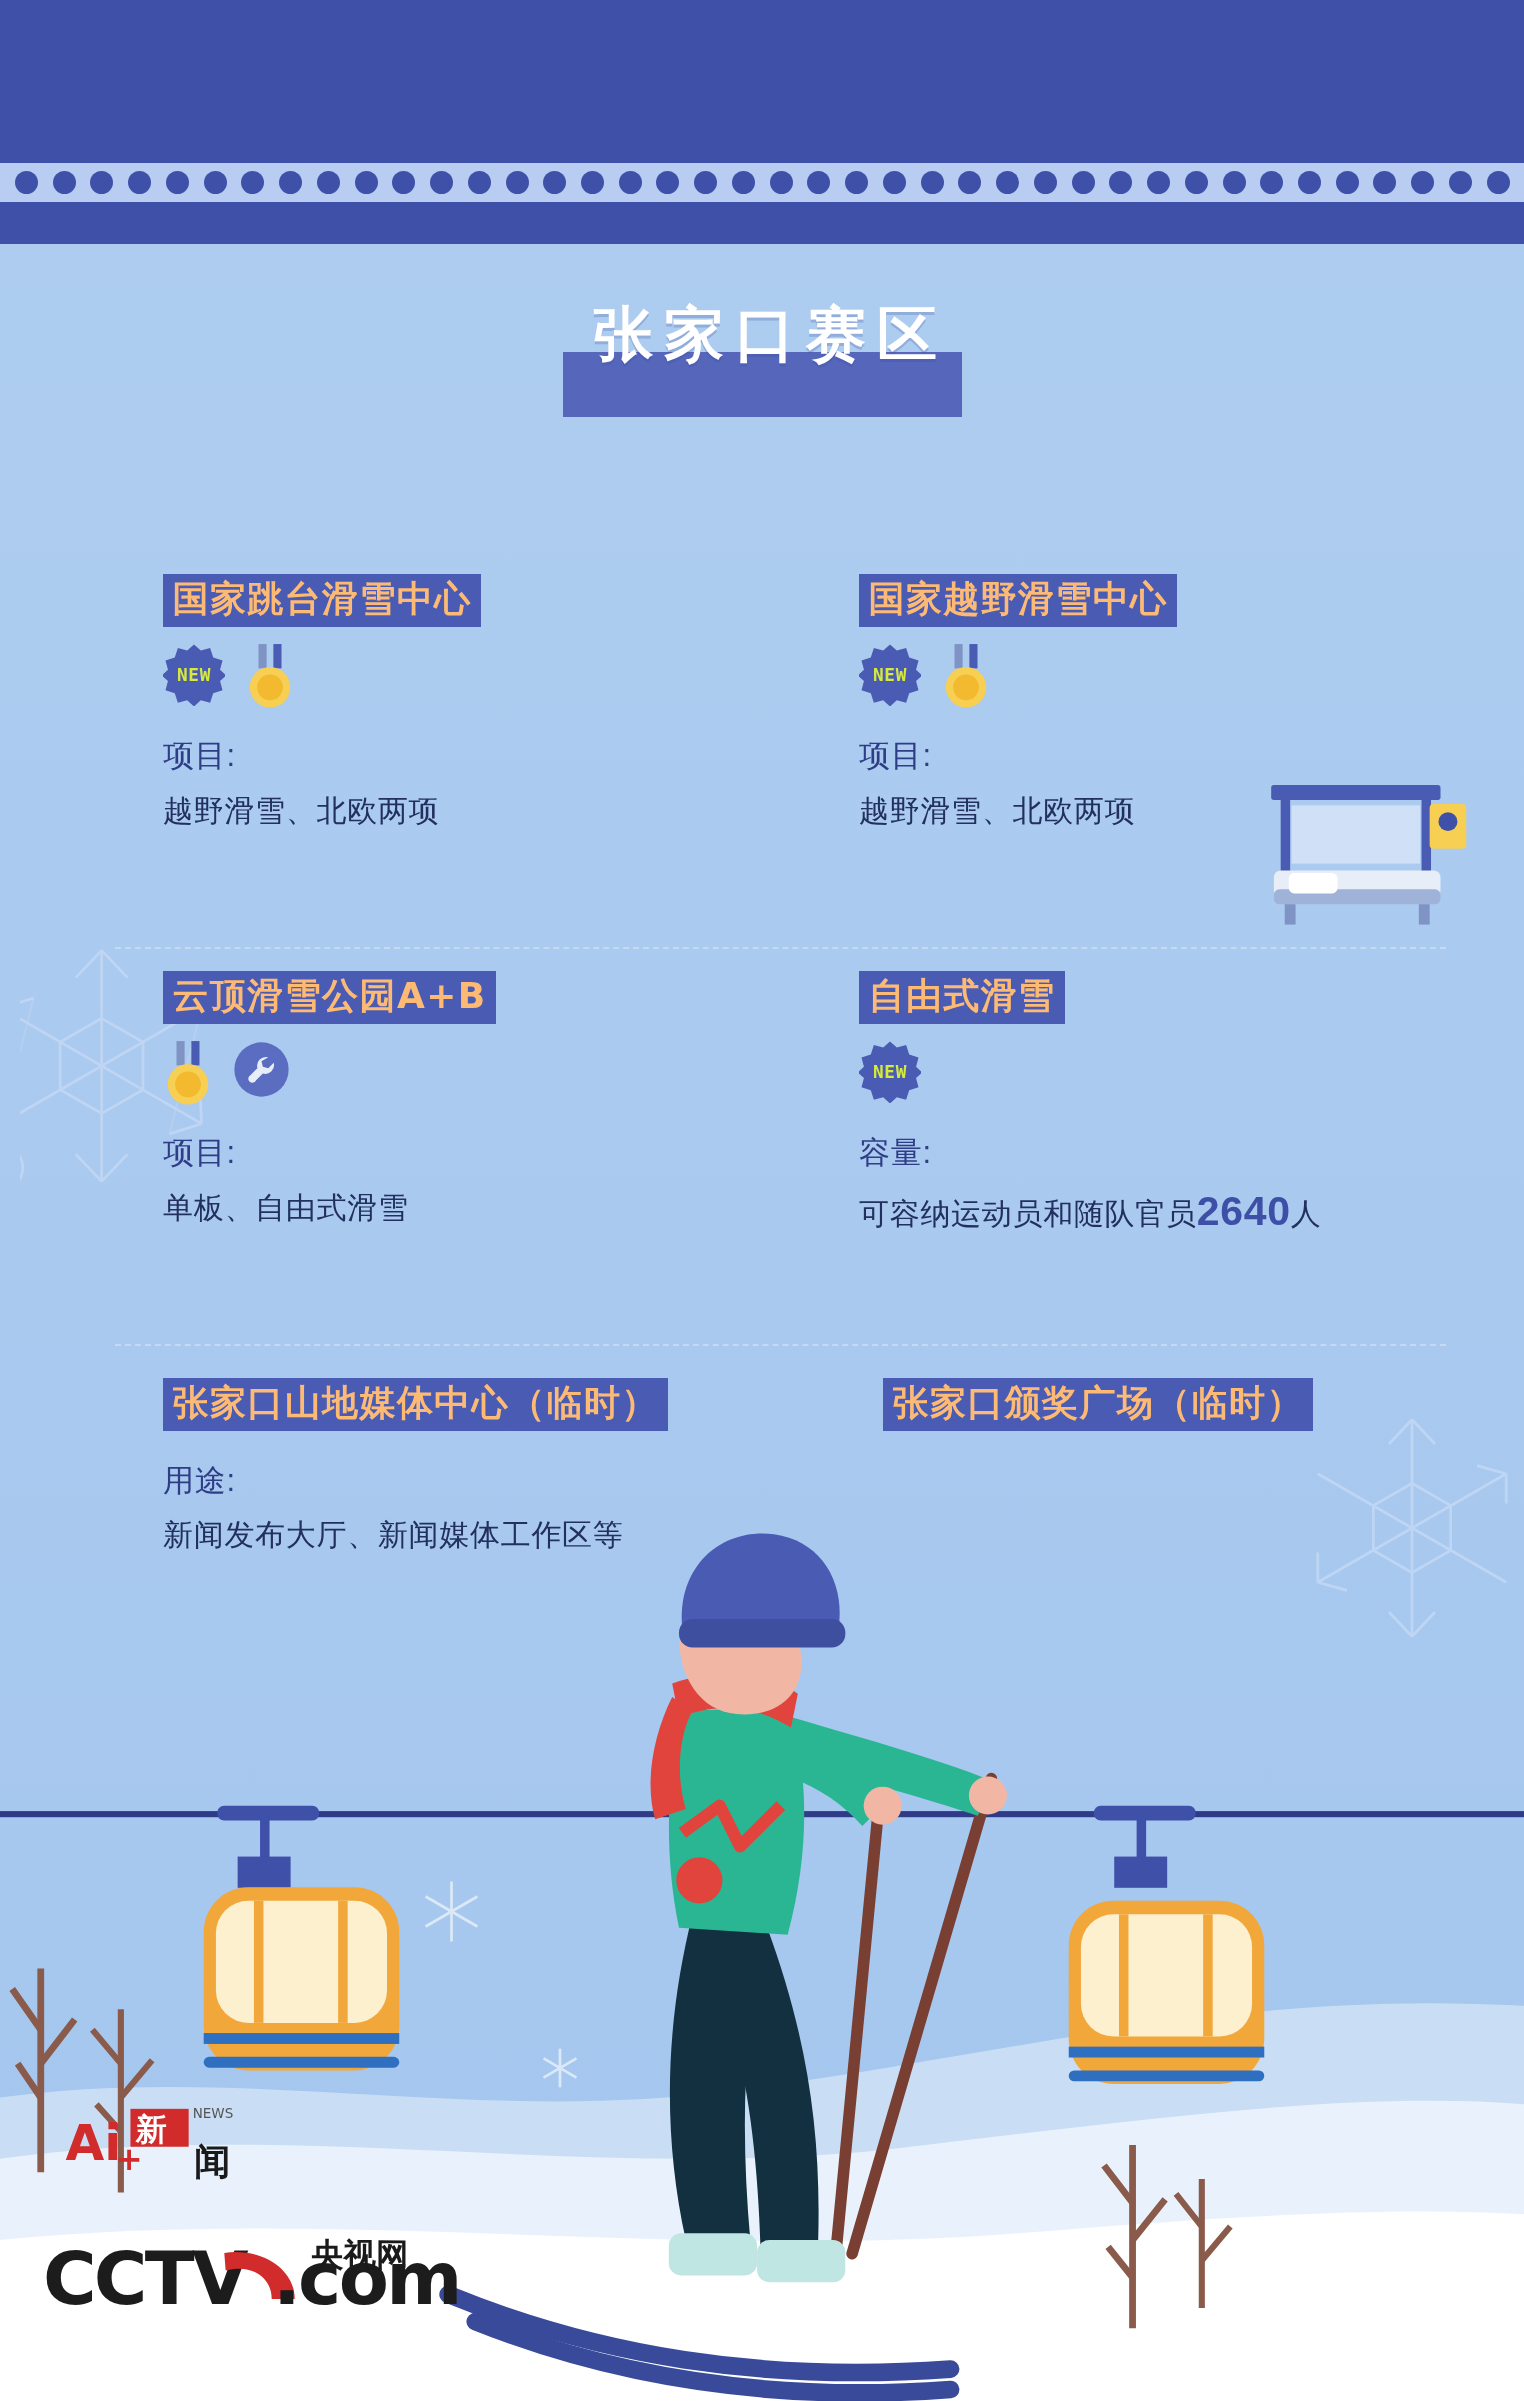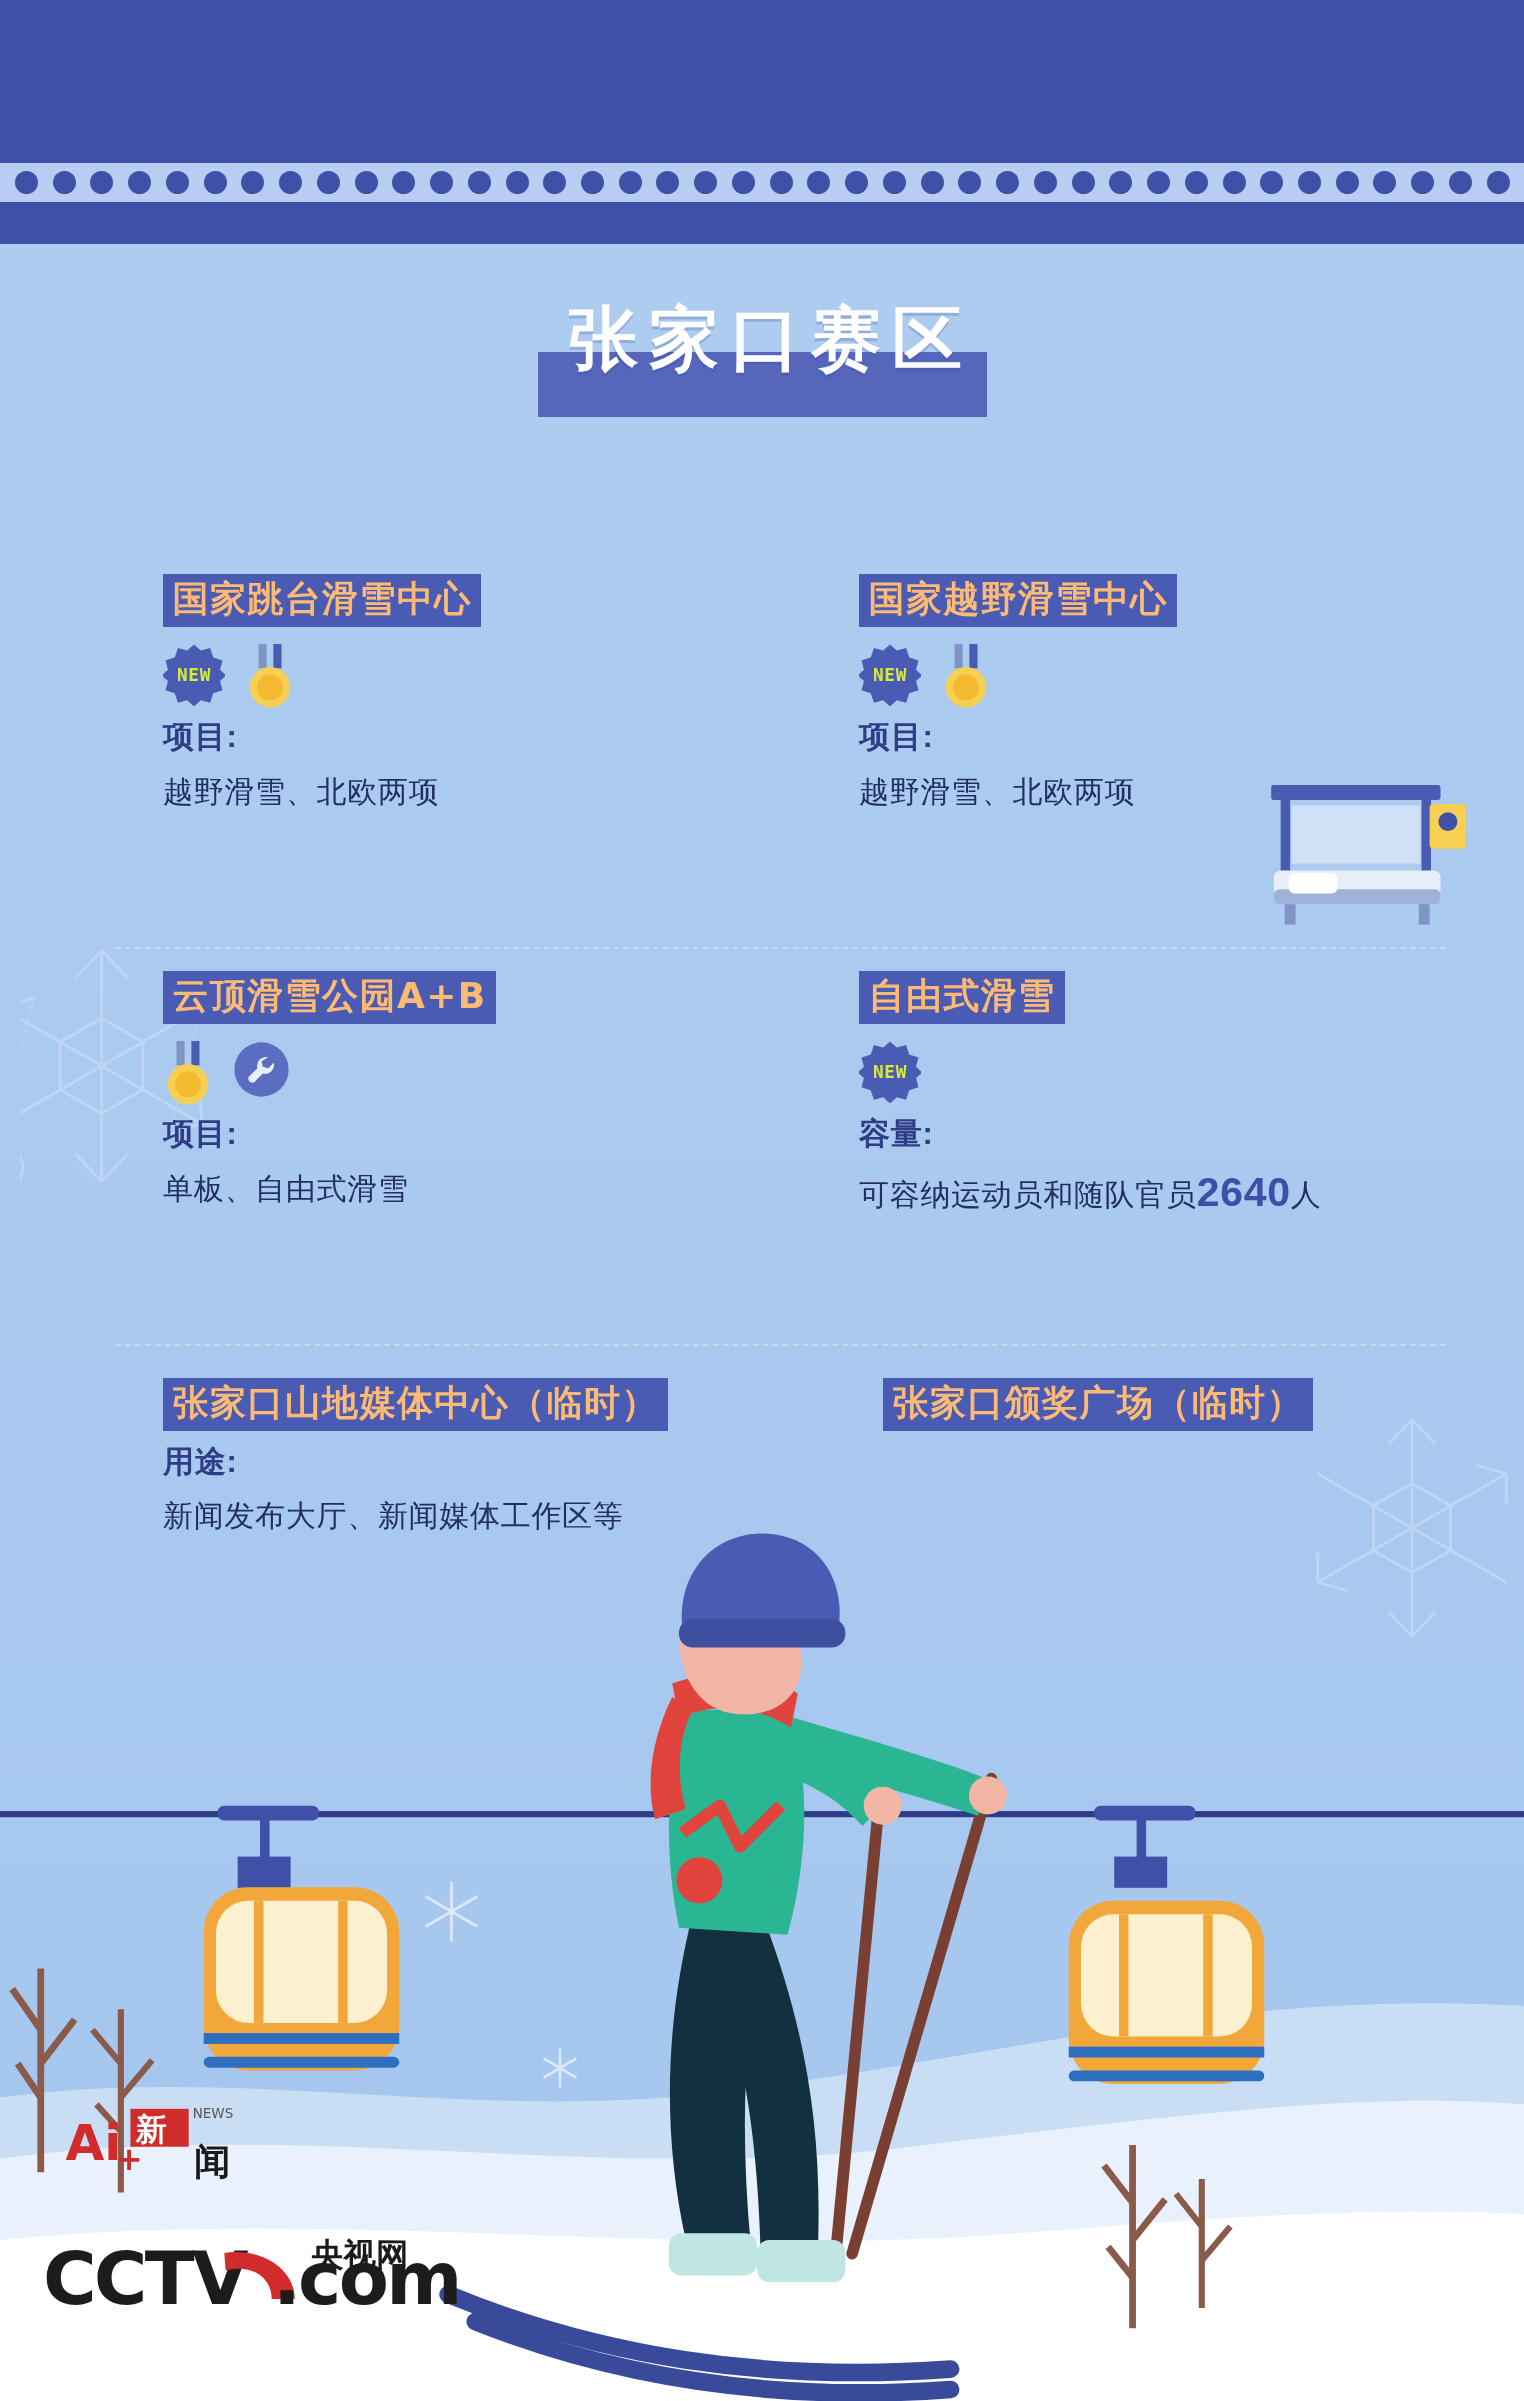--- a/index.html
+++ b/index.html
@@ -62,21 +62,21 @@
     position: absolute;
     left: 0; right: 0;
     top: 53px;
     height: 65px;
     background: #5566bb;
     z-index: 0;
   }
   .title-text {
     position: relative;
     z-index: 1;
-    font-size: 70px;
+    font-size: 60px;
     line-height: 1.05;
     font-weight: bold;
     color: #ffffff;
     letter-spacing: 11px;
     font-family: "DejaVu Sans", sans-serif;
     text-shadow: 0 2.7px 0 rgba(60,80,160,0.25);
     margin-left: 16px;
   }
 
   
@@ -105,23 +105,23 @@
     line-height: 1.05;
   }
   .badges {
     margin-top: 17.7px;
     display: flex;
     align-items: flex-start;
     gap: 20.4px;
     height: 62px;
   }
   .sub-label {
-    margin-top: 10px;
+    margin-top: 29px;
     font-size: 31px;
-    font-weight: bold;
+    font-weight: normal;
     color: #2e3d86;
     letter-spacing: 0.7px;
   }
   .sub-value {
     margin-top: 13.6px;
     font-size: 30px;
     color: #22305f;
     letter-spacing: 0.7px;
     white-space: nowrap;
   }

